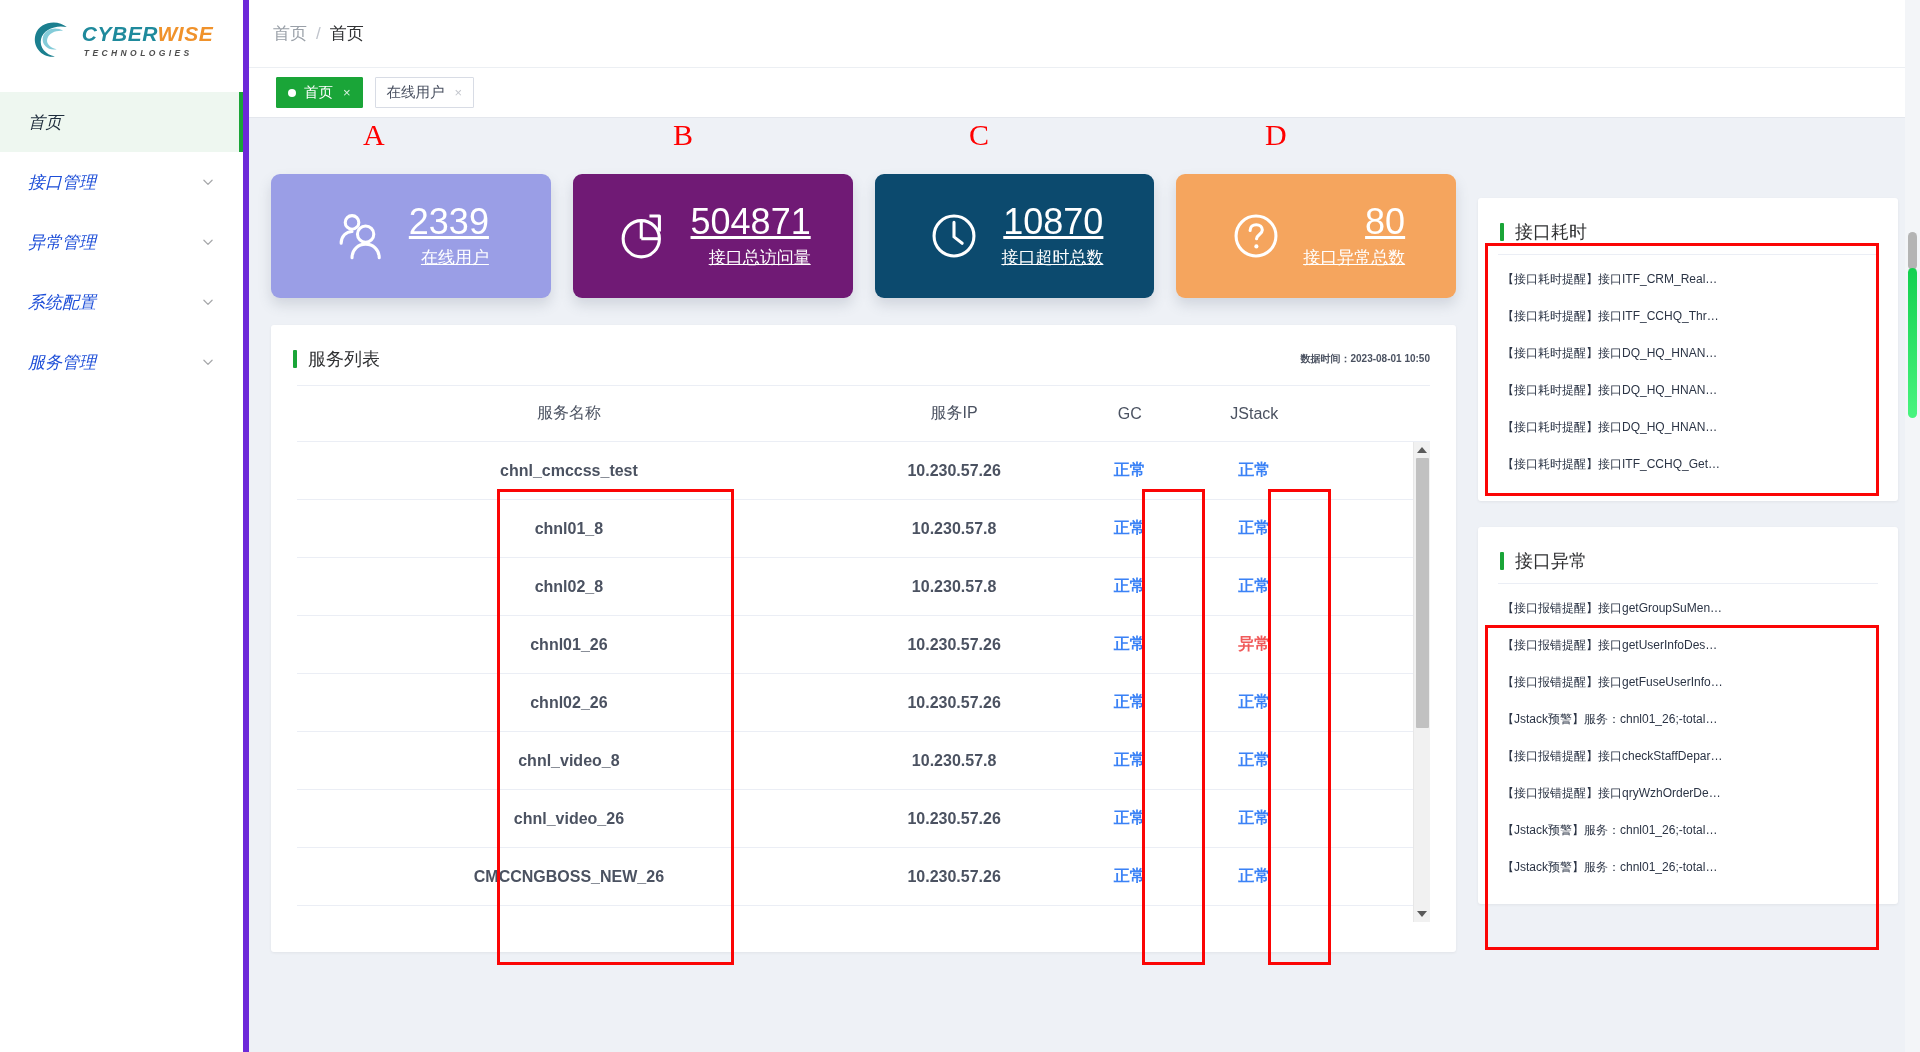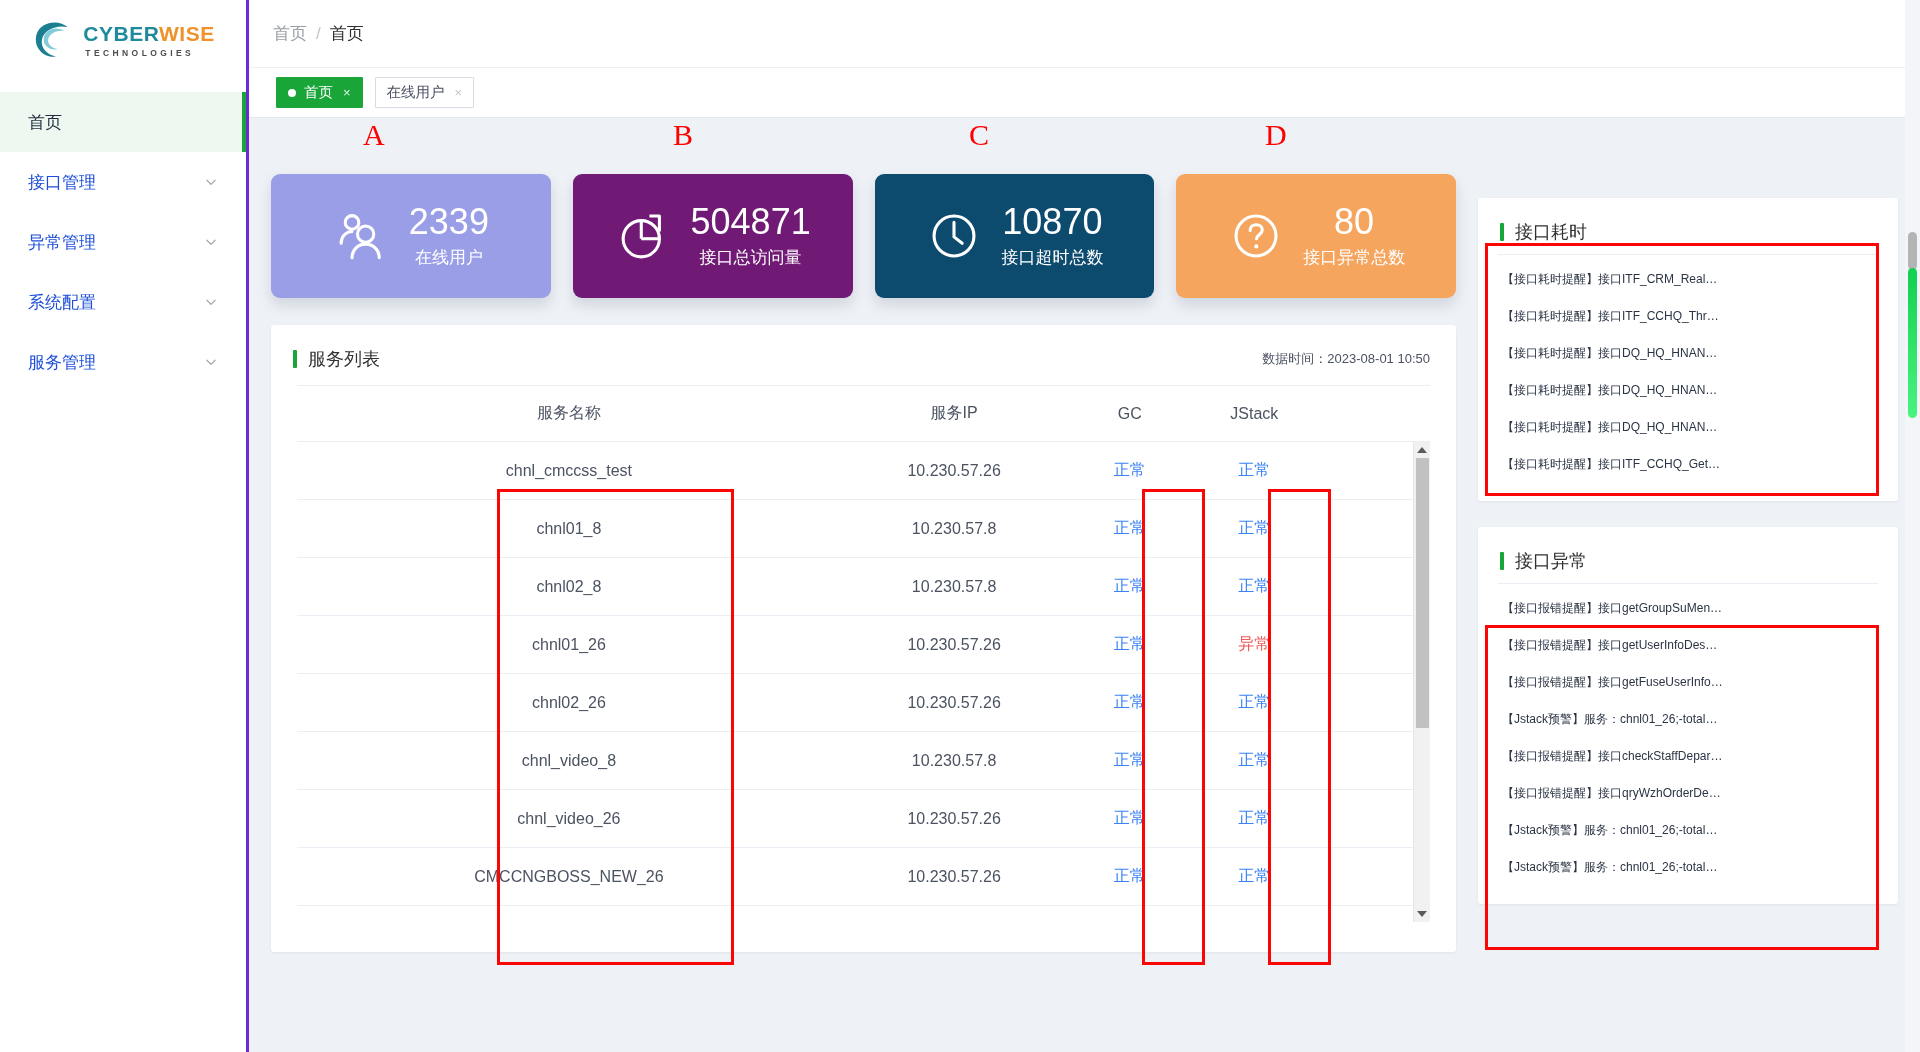--- a/index.html
+++ b/index.html
@@ -7,22 +7,22 @@
     width: 1920px; height: 1052px;
     font-family: "Liberation Sans", "DejaVu Sans", sans-serif;
     background: #eef1f6;
     overflow: hidden;
   }
   .app { display: flex; width: 1920px; height: 1052px; position: relative; }
 
   
   .sidebar {
     width: 249px; min-width: 249px; height: 1052px;
-    background: #ffffff; border-right: 3px solid #6d28d9;
-    display: flex; flex-direction: column;
+    background: #ffffff; border-right: 6px solid #6d28d9;
+    display: flex; flex-direction: column; font-style: italic;
   }
   .logo-box {
     height: 80px; display: flex; align-items: center; justify-content: center;
     background: #fff;
   }
   .logo-wrap { display: flex; align-items: center; gap: 6px; }
   .logo-mark { width: 46px; height: 46px; }
   .logo-text { display: flex; flex-direction: column; line-height: 1; }
   .logo-line1 { font-size: 21px; font-weight: 700; letter-spacing: .5px; }
   .logo-cyber { color: #1f8a9c; }
@@ -84,51 +84,52 @@
   .right-col { width: 420px; min-width: 420px; }
 
   
   .cards { display: flex; gap: 22px; }
   .card {
     flex: 1; height: 124px; border-radius: 9px; color: #fff;
     display: flex; align-items: center; justify-content: center; gap: 18px;
     box-shadow: 0 7px 13px rgba(80,90,110,.18);
   }
   .card .ico { width: 58px; height: 58px; flex: none; }
-  .card .meta { display: flex; flex-direction: column; align-items: center; }
+  .card .meta { display: flex; flex-direction: column; align-items: flex-end; text-decoration: underline; }
   .card .num { font-size: 36px; line-height: 1.05; font-weight: 400; }
   .card .lbl { font-size: 17px; margin-top: 6px; }
 
   
   .panel { background: #fff; border-radius: 3px; box-shadow: 0 1px 3px rgba(0,0,0,.06); }
   .panel-head {
     display: flex; align-items: center; justify-content: space-between;
     padding: 22px 26px 14px 22px;
   }
   .panel-title {
     display: flex; align-items: center; font-size: 18px; color: #303133;
   }
   .panel-title::before {
     content: ""; width: 4px; height: 18px; background: #1aa538;
     margin-right: 11px; border-radius: 1px;
   }
-  .panel-sub { font-size: 13px; color: #4a5160; }
+  .panel-sub { font-size: 10px; color: #4a5160; font-weight: bold; }
   .list-panel { margin-bottom: 26px; margin-top: 24px; }
   .list-panel .panel-head { padding-bottom: 10px; }
 
   
   .table-wrap { padding: 0 26px 30px 26px; }
   .tbl { width: 100%; border-collapse: collapse; table-layout: fixed; font-size: 16px; }
   .tbl th {
     font-weight: 400; color: #4b5261; padding: 17px 0; text-align: center;
     border-top: 1px solid #ebeef5; border-bottom: 1px solid #ebeef5; background: #fff;
   }
   .tbl td {
     padding: 18px 0; text-align: center; color: #4b5261;
     border-bottom: 1px solid #ebeef5;
+    font-weight: bold;
   }
   .tbl td.ok { color: #3b82f6; }
   .tbl td.err { color: #f05a5a; }
   .col-name { width: 48%; }
   .col-ip   { width: 20%; }
   .col-gc   { width: 11%; }
   .col-js   { width: 11%; }
   .col-pad  { width: 10%; }
   .scroll-body { position: relative; max-height: 480px; overflow: hidden; }
 

